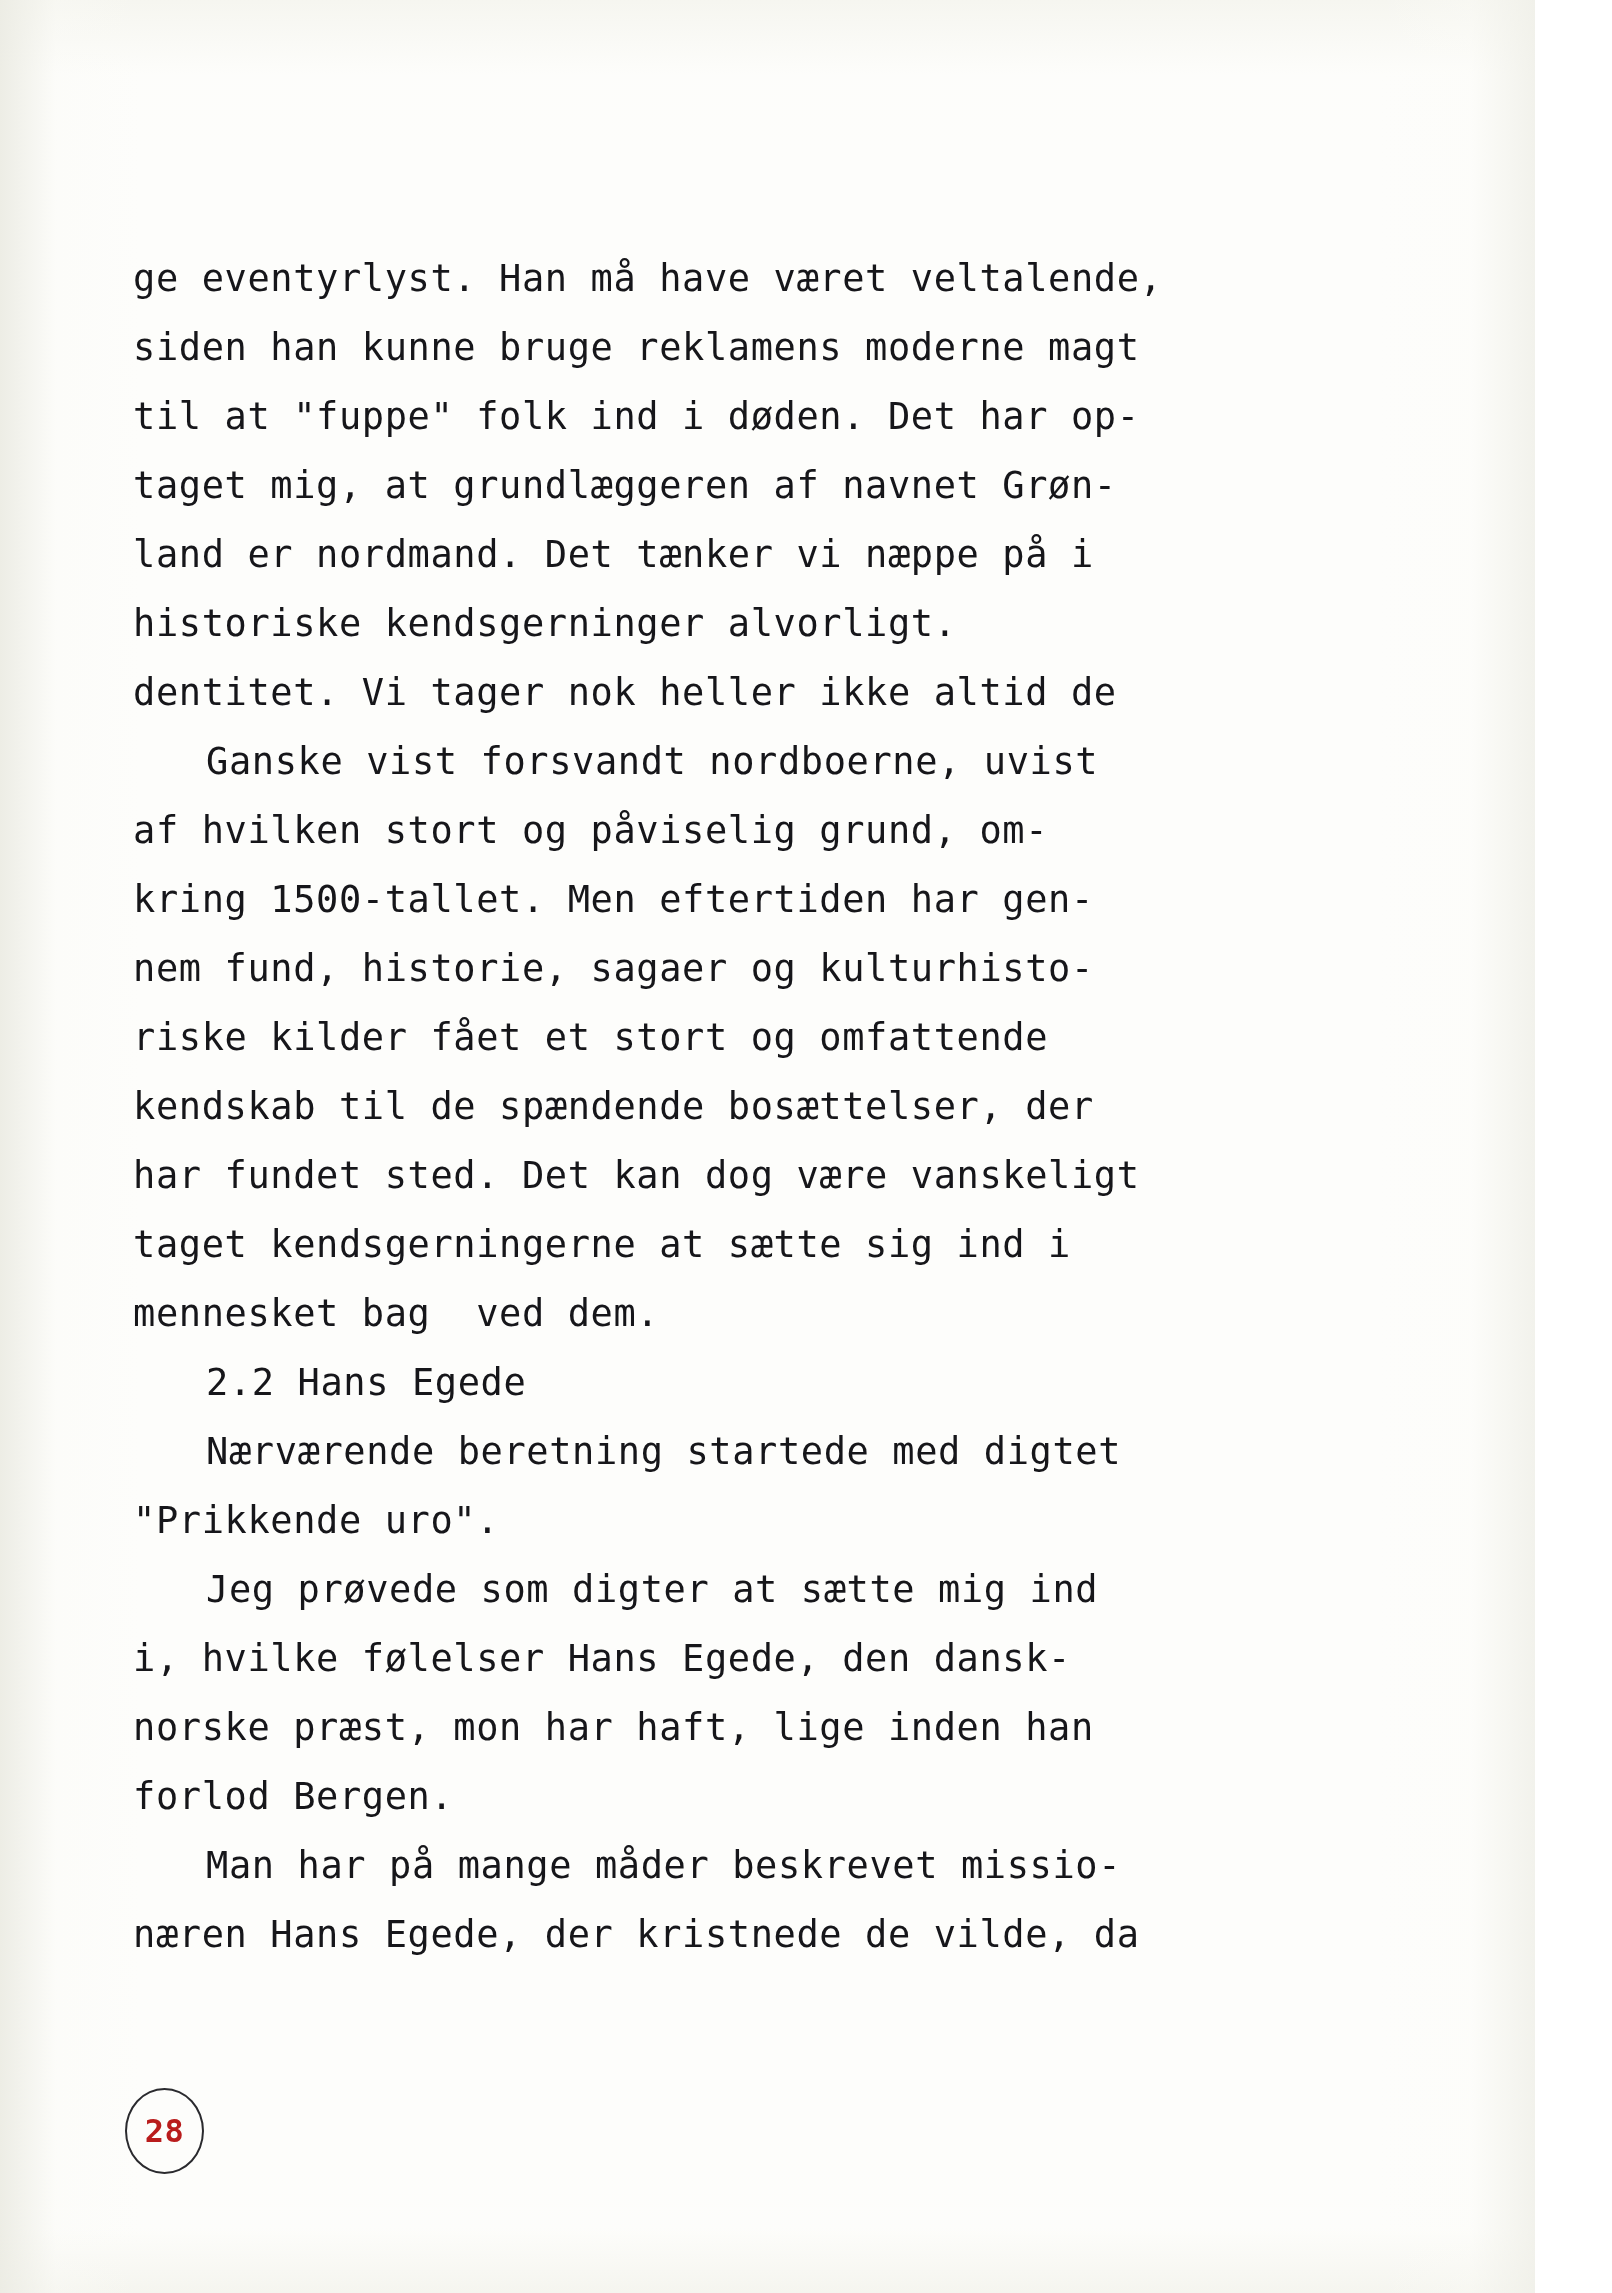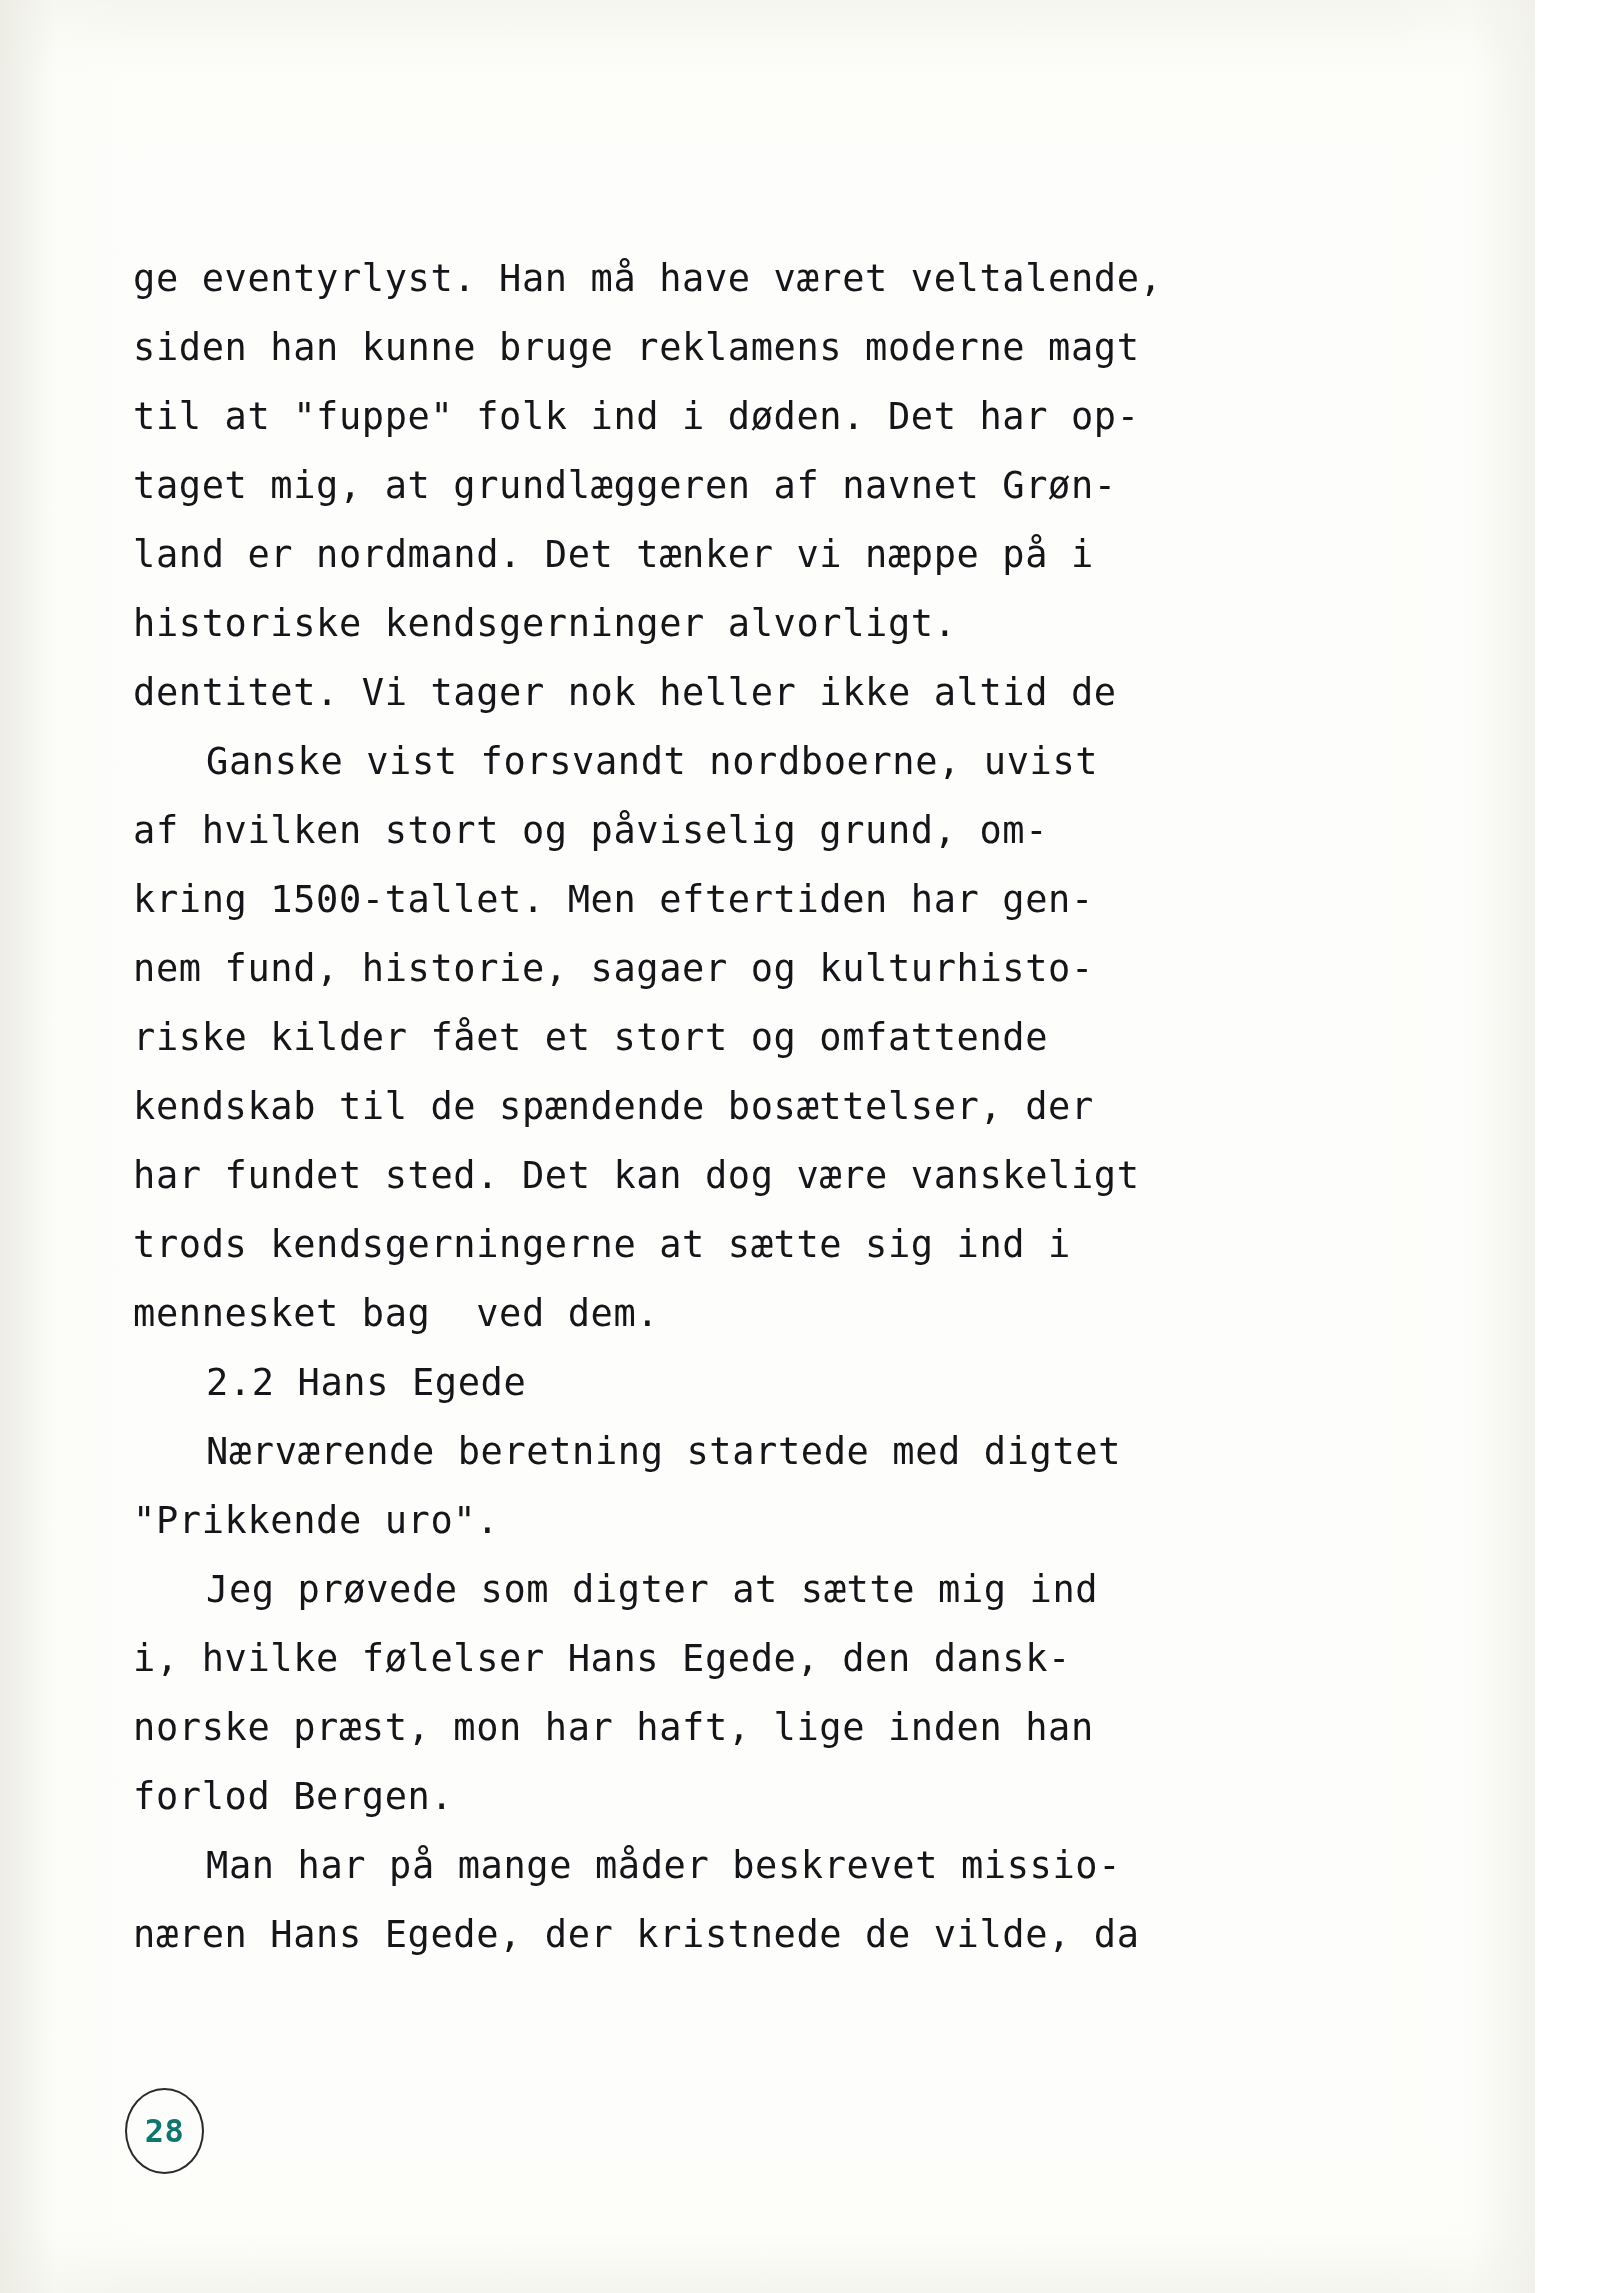--- a/index.html
+++ b/index.html
@@ -72,21 +72,21 @@
     border: 2.3px solid #2a2a2e;
     border-radius: 50%;
     display: flex;
     align-items: center;
     justify-content: center;
   }
 
   .page-number span {
     font-size: 32px;
     font-weight: 700;
-    color: #0f766e;
+    color: #b91c1c;
     letter-spacing: 0.5px;
     font-family: "DejaVu Sans Mono", "Liberation Mono", monospace;
   }
 </style>
 </head>
 <body>
 
 <div class="page">
 
   <div class="scan-tint"></div>
@@ -99,21 +99,21 @@
       <div class="line">land er nordmand. Det tænker vi næppe på i</div>
       <div class="line">historiske kendsgerninger alvorligt.</div>
       <div class="line">dentitet. Vi tager nok heller ikke altid de</div>
       <div class="line indent">Ganske vist forsvandt nordboerne, uvist</div>
       <div class="line">af hvilken stort og påviselig grund, om-</div>
       <div class="line">kring 1500-tallet. Men eftertiden har gen-</div>
       <div class="line">nem fund, historie, sagaer og kulturhisto-</div>
       <div class="line">riske kilder fået et stort og omfattende</div>
       <div class="line">kendskab til de spændende bosættelser, der</div>
       <div class="line">har fundet sted. Det kan dog være vanskeligt</div>
-      <div class="line">trods kendsgerningerne at sætte sig ind i</div>
+      <div class="line">taget kendsgerningerne at sætte sig ind i</div>
       <div class="line">mennesket bag  ved dem.</div>
       <div class="line indent">2.2 Hans Egede</div>
       <div class="line indent">Nærværende beretning startede med digtet</div>
       <div class="line">"Prikkende uro".</div>
       <div class="line indent">Jeg prøvede som digter at sætte mig ind</div>
       <div class="line">i, hvilke følelser Hans Egede, den dansk-</div>
       <div class="line">norske præst, mon har haft, lige inden han</div>
       <div class="line">forlod Bergen.</div>
       <div class="line indent">Man har på mange måder beskrevet missio-</div>
       <div class="line">næren Hans Egede, der kristnede de vilde, da</div>

